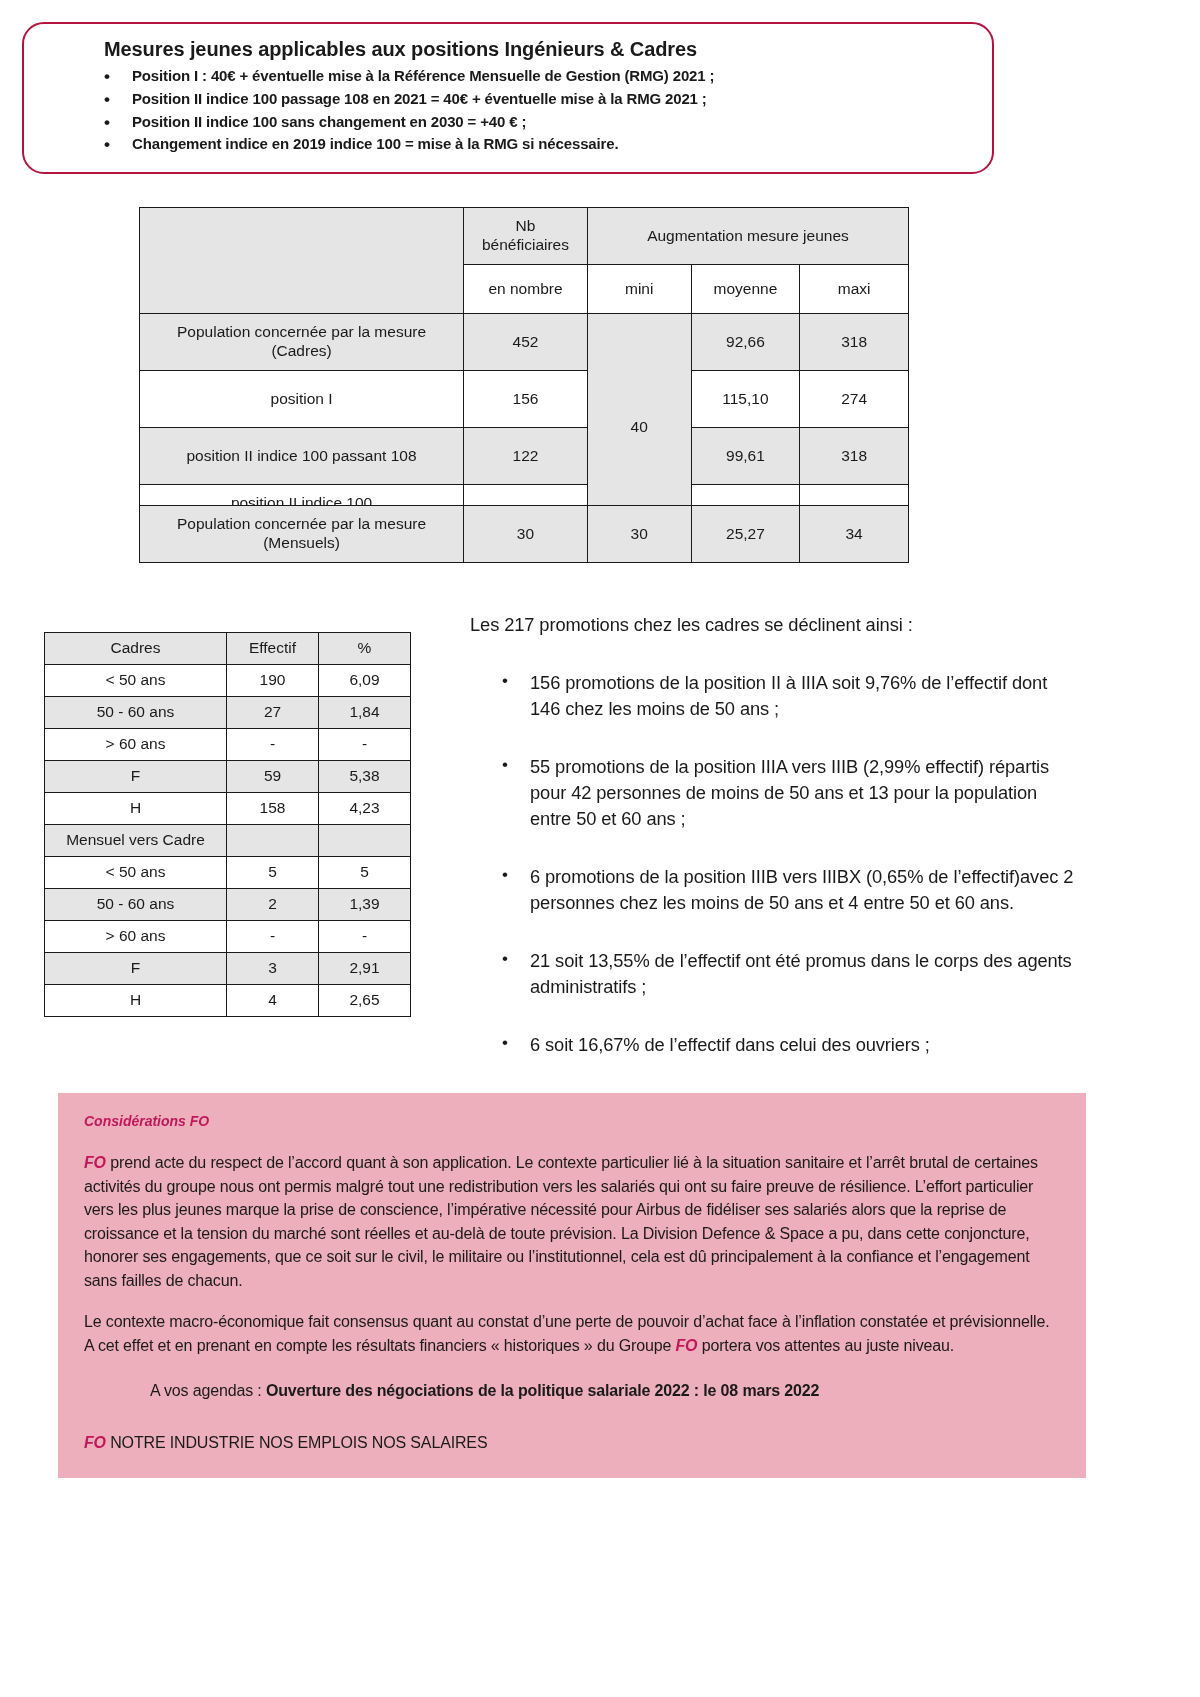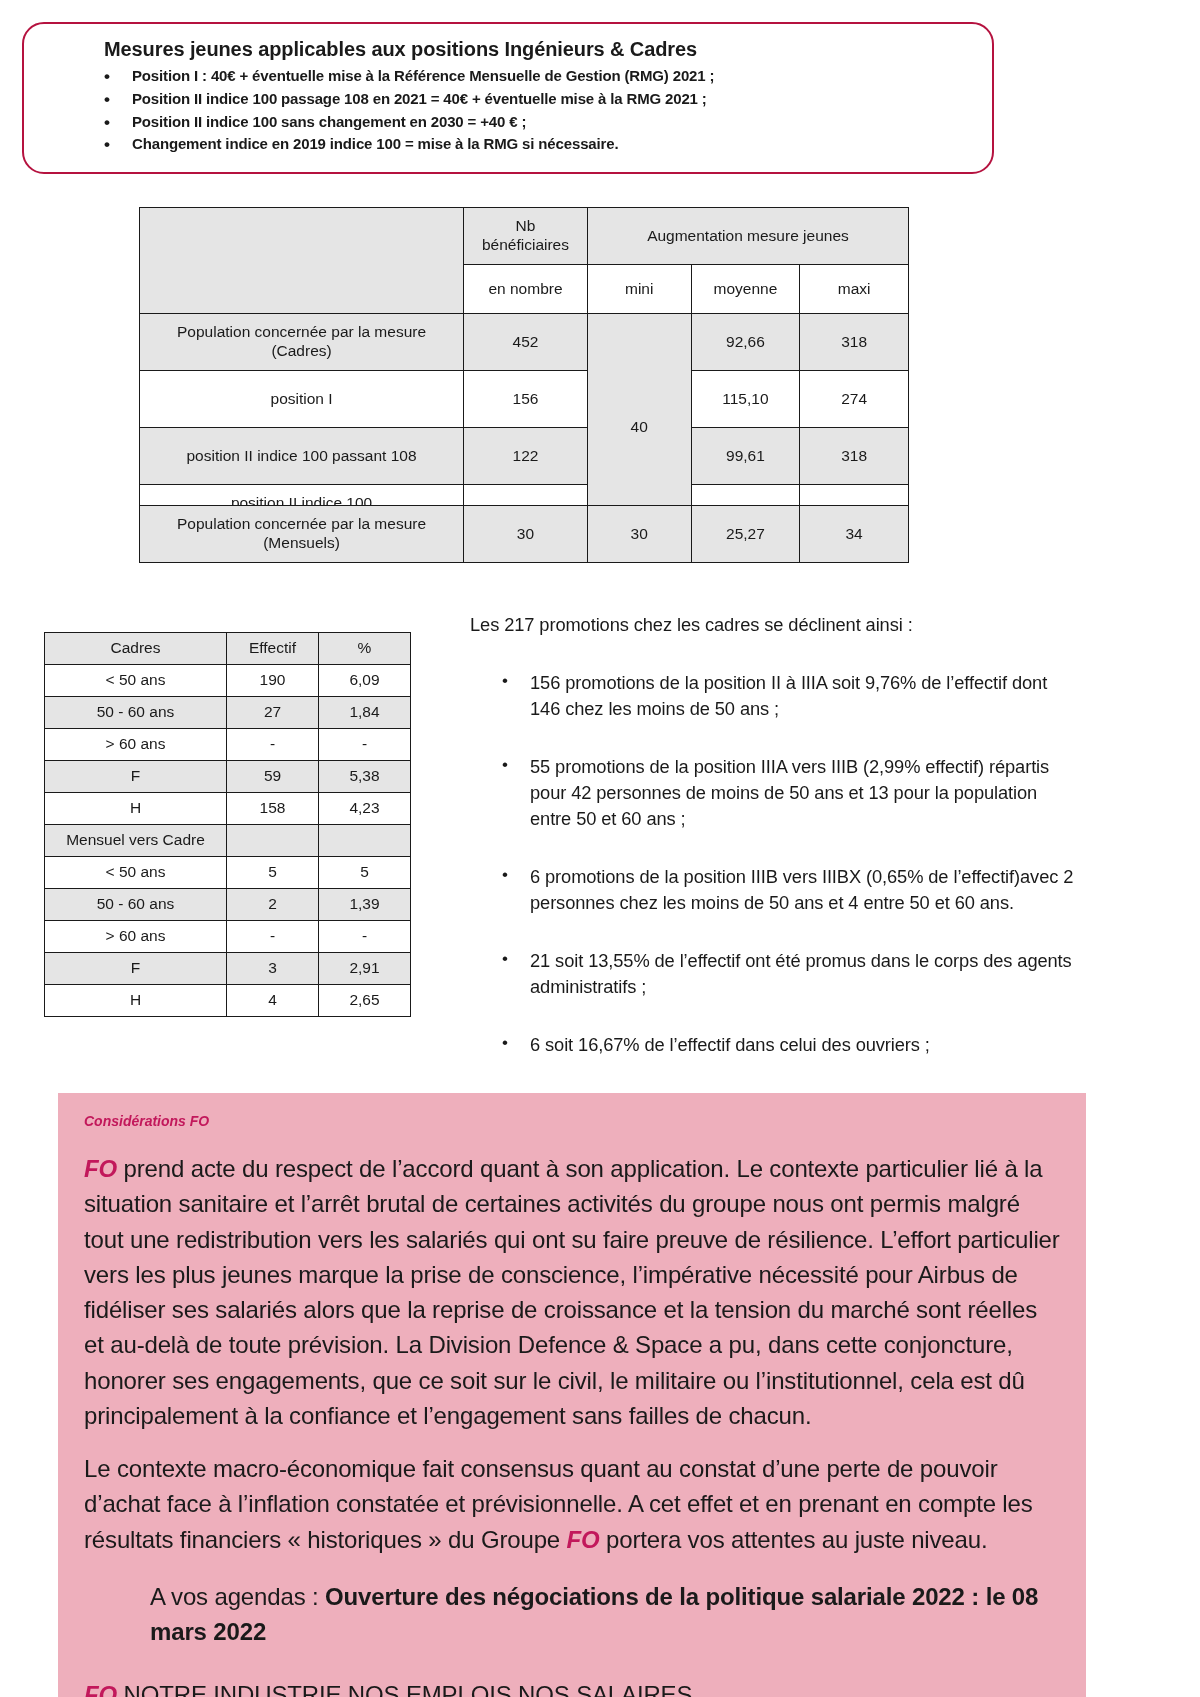--- a/index.html
+++ b/index.html
@@ -150,21 +150,21 @@
   }
   .fo-title {
     color: #c2185b;
     font-style: italic;
     font-weight: bold;
     font-size: 14px;
     margin: 0 0 22px 0;
   }
   .fo-box p {
     margin: 0 0 18px 0;
-    font-size: 24px;
+    font-size: 16px;
     line-height: 1.47;
     letter-spacing: -0.15px;
     text-align: left;
   }
   .fo-mark {
     color: #c2185b;
     font-style: italic;
     font-weight: bold;
   }
   .fo-agenda {

